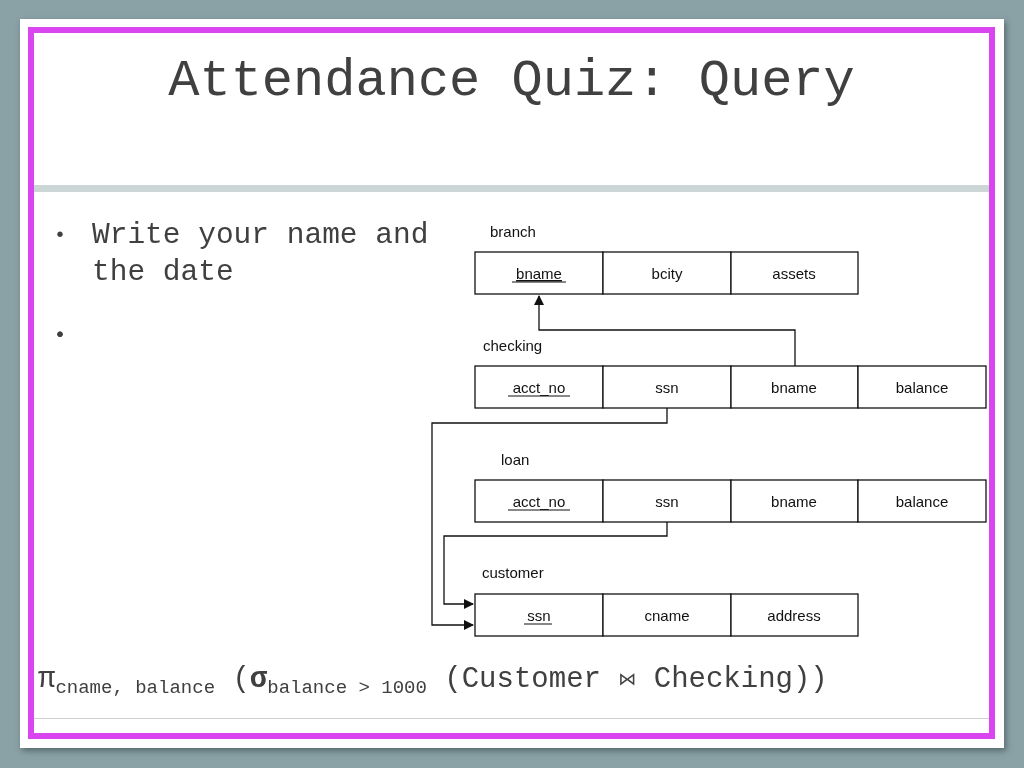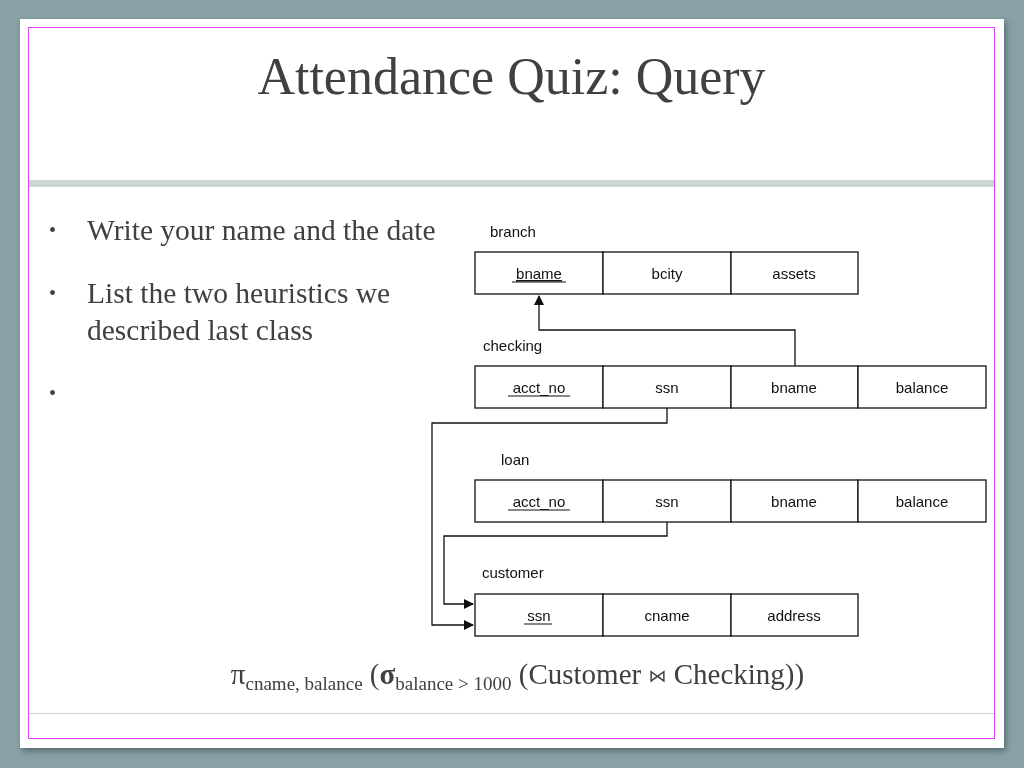--- a/index.html
+++ b/index.html
@@ -1,45 +1,45 @@
 <!DOCTYPE html>
 <html><head>
 <meta charset="utf-8">
 <style>
   html, body { margin:0; padding:0; }
   body { width:1024px; height:768px; background:#8aa1a6; position:relative; overflow:hidden; font-family:"Liberation Serif","DejaVu Serif",serif; color:#404040; }
   .card { position:absolute; left:20px; top:19px; width:984px; height:729px; background:#fff; box-shadow:2px 3px 6px rgba(40,60,65,0.55); }
-  .inner { position:absolute; left:8px; top:8px; right:9px; bottom:9px; border:1px solid #d946ef; }
+  .inner { position:absolute; left:8px; top:8px; right:9px; bottom:9px; border:6px solid #d946ef;font-family:Liberation Mono, monospace; }
   .title { position:absolute; left:0; right:0; top:14px; text-align:center; font-size:52px; line-height:70px; color:#404040; }
   .title-bar { position:absolute; left:0; right:0; top:152px; height:7px; background:#cdd6d6; }
   .bottom-line { position:absolute; left:0; right:0; top:685px; height:1px; background:#d0d0d0; }
   .bullets { position:absolute; left:16px; top:184px; width:400px; margin:0; padding:0; list-style:none; font-size:29.5px; line-height:37px; color:#404040; }
   .bullets li { position:relative; padding-left:42px; margin-bottom:26px; }
   .bullet-dot { position:absolute; left:4px; top:0; font-size:20px; }
-  .query { position:absolute; left:12px; right:0; top:630px; text-align:center; font-size:29px; color:#404040; }
+  .query { position:absolute; left:4px; right:0; top:630px; font-size:29px; color:#404040; }
   .query sub { font-size:19px; vertical-align:-6px; }
   .sigma { font-weight:bold; }
   .bowtie { font-size:18px; vertical-align:2px; }
   svg.diagram { position:absolute; left:0; top:0; }
   .tlabel { font-family:"Liberation Sans","DejaVu Sans",sans-serif; font-size:15px; fill:#111; }
   .cell-text { font-family:"Liberation Sans","DejaVu Sans",sans-serif; font-size:15px; fill:#111; }
 </style>
 </head>
 <body>
 
 <div class="card">
   <div class="inner">
     <div class="title">
       <div>Attendance Quiz: Query</div>
     </div>
     <div class="title-bar"></div>
 
     <ul class="bullets">
       <li><span class="bullet-dot">•</span><span>Write your name and the date</span></li>
-      <li><span class="bullet-dot">•</span><span>List the two heuristics we described last class</span></li>
+      <li><span class="bullet-dot">•</span></li>
       <li><span class="bullet-dot">•</span></li>
     </ul>
 
     <div class="query">
       <span>π</span><sub>cname, balance</sub><span> (</span><span class="sigma">σ</span><sub>balance &gt; 1000</sub><span> (Customer </span><span class="bowtie">⋈</span><span> Checking))</span>
     </div>
 
     <div class="bottom-line"></div>
   </div>
 </div>

